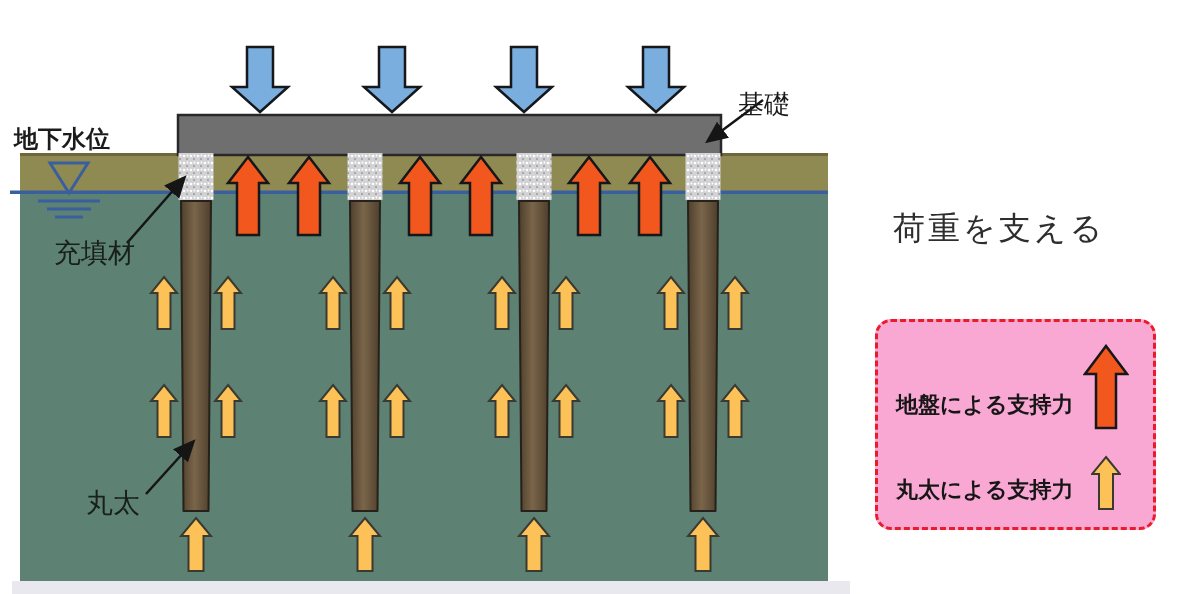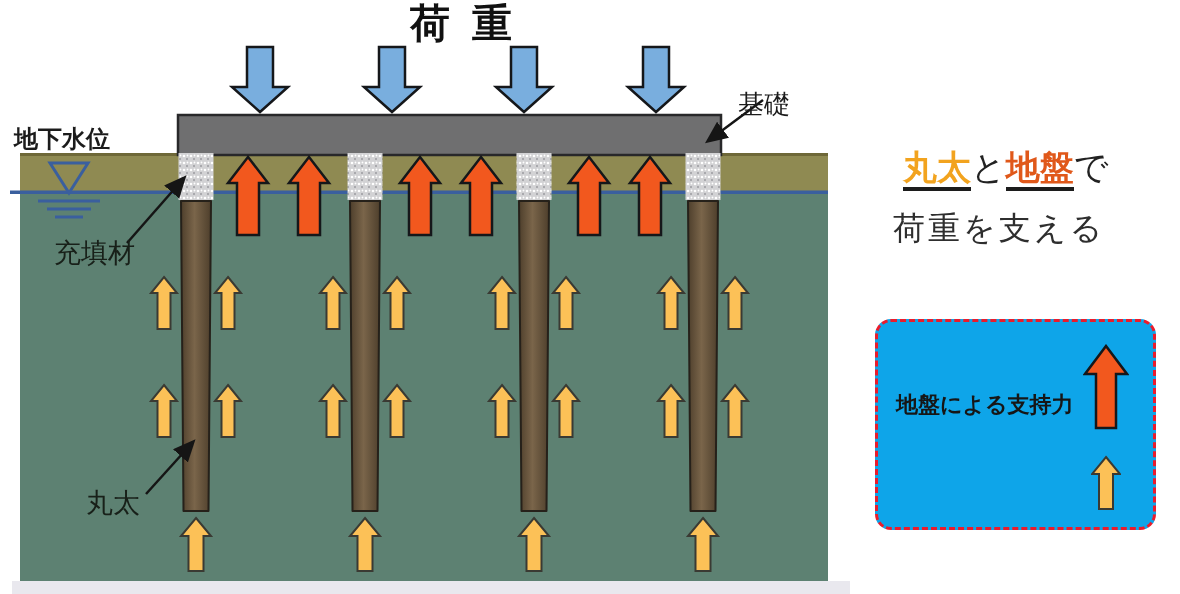--- a/index.html
+++ b/index.html
@@ -13,21 +13,21 @@
   .lbl-gw{left:14px;top:126px;font-size:24px;font-weight:bold;}
   .lbl-found{left:738px;top:90px;font-size:26px;}
   .lbl-fill{left:54px;top:239px;font-size:27px;color:#182019;text-align:right;}
   .lbl-log{left:86px;top:489px;font-size:27px;color:#182019;}
   .heading1{left:903px;top:149px;font-size:34px;color:#222;}
   .heading2{left:893px;top:211px;font-size:32px;color:#2e2e2e;letter-spacing:3px;}
   .w-log{font-weight:bold;color:var(--c-log_word);border-bottom:4px solid #1c1c1c;padding-bottom:1px;}
   .w-ground{font-weight:bold;color:var(--c-ground_word);border-bottom:4px solid #1c1c1c;padding-bottom:1px;}
   .legend{
     position:absolute;left:875px;top:319px;width:281px;height:211px;box-sizing:border-box;
-    border:3px dashed var(--c-legend_border);border-radius:16px;background:#0ea5e9;text-align:right;
+    border:3px dashed var(--c-legend_border);border-radius:16px;background:#f9a8d4;text-align:right;
   }
   .legend .lg-label{position:absolute;font-size:22px;font-weight:bold;color:#161616;white-space:nowrap;}
   .lg-label-1{left:18px;top:68px;}
   .lg-label-2{left:18px;top:153px;}
   .lg-arrow-1{position:absolute;right:24px;top:22px;}
   .lg-arrow-2{position:absolute;right:32px;top:133px;}
   
   .fill-load{fill:var(--c-load_arrow);stroke:#15171a;stroke-width:2.5;stroke-linejoin:miter;}
   .fill-ground{fill:var(--c-ground_arrow);stroke:#15171a;stroke-width:2.5;}
   .fill-logarrow{fill:var(--c-log_arrow);stroke:#3a3a33;stroke-width:2;}
@@ -139,34 +139,31 @@
       <use href="#arrowTip" class="fill-logarrow" transform="translate(365,518)"></use>
       <use href="#arrowTip" class="fill-logarrow" transform="translate(534,518)"></use>
       <use href="#arrowTip" class="fill-logarrow" transform="translate(703,518)"></use>
     </g>
 
     <line class="leader" x1="763" y1="100" x2="708" y2="141" marker-end="url(#leadhead)"></line>
     <line class="leader" x1="127" y1="243" x2="184" y2="178" marker-end="url(#leadhead)"></line>
     <line class="leader" x1="146" y1="494" x2="193" y2="442" marker-end="url(#leadhead)"></line>
   </svg>
 
-  <div class="lbl title">荷重</div>
   <div class="lbl lbl-gw">地下水位</div>
   <div class="lbl lbl-found">基礎</div>
   <div class="lbl lbl-fill">充填材</div>
   <div class="lbl lbl-log">丸太</div>
 
-  <div class="lbl heading1">
-    <span class="w-log">丸太</span><span>と</span><span class="w-ground">地盤</span><span>で</span>
-  </div>
   <div class="lbl heading2">荷重を支える</div>
 
   <div class="legend">
     <span class="lg-label lg-label-1">地盤による支持力</span>
     <svg class="lg-arrow-1" width="46" height="86" viewBox="0 0 46 86">
       <polygon class="fill-ground" points="23,2 44,30 33,30 33,84 13,84 13,30 2,30"></polygon>
     </svg>
+    <span class="lg-label lg-label-2">丸太による支持力</span>
     <svg class="lg-arrow-2" width="30" height="56" viewBox="0 0 30 56">
       <polygon class="fill-logarrow" points="15,2 29,19 22,19 22,54 8,54 8,19 1,19"></polygon>
     </svg>
   </div>
 
 </div>
 
 </body></html>

